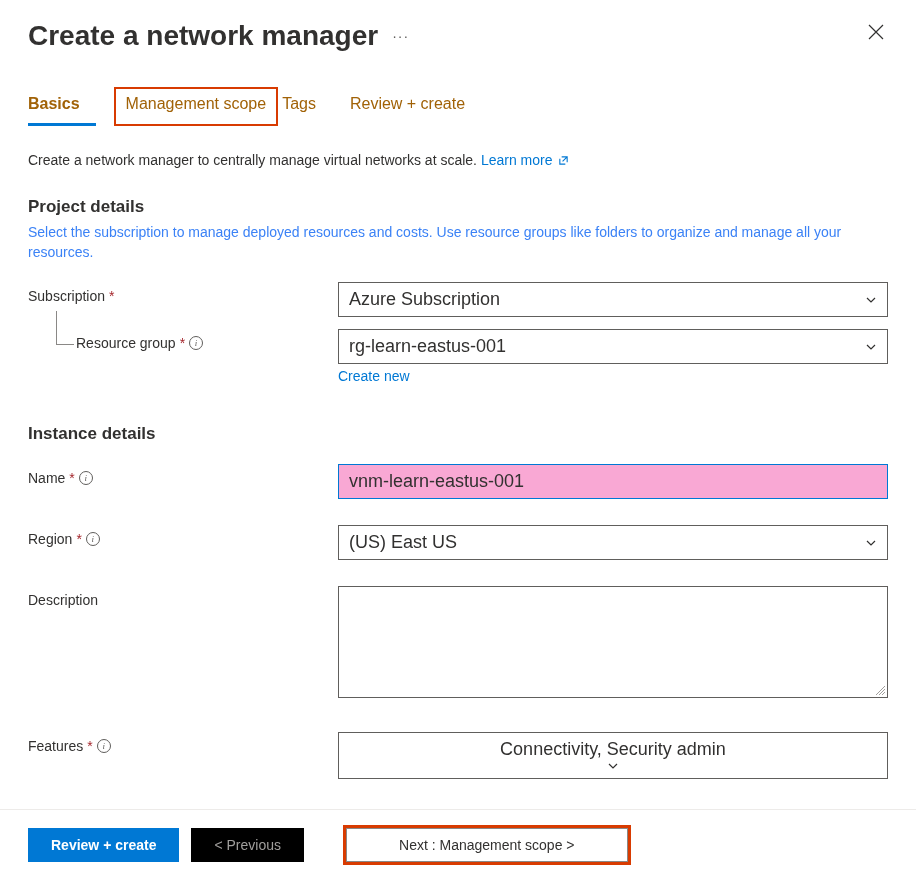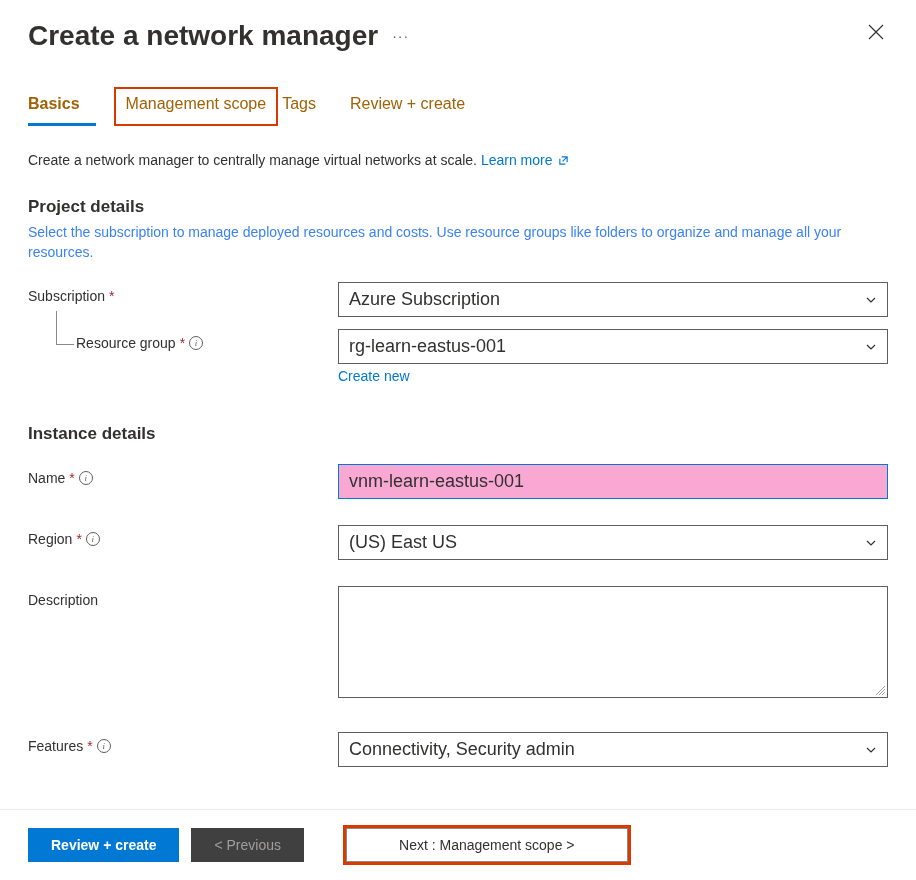--- a/index.html
+++ b/index.html
@@ -100,21 +100,21 @@
       font-size: 18px;
       font-family: inherit;
       background: #fff;
       display: flex;
       justify-content: space-between;
       align-items: center;
       cursor: pointer;
     }
     .input-box { cursor: text; }
     .input-box.highlight-blue { background: #f9a8d4; border-color: #0078d4; }
-    .select-box.thick { border-width: 1.5px; }
+    .select-box.thick { border-width: 1.5px; flex-direction: column; }
     .chev { width: 12px; height: 12px; }
     .textarea-box {
       min-height: 112px;
       resize: both;
       cursor: text;
       align-items: flex-start;
       position: relative;
     }
     .resize-handle {
       position: absolute;
@@ -137,21 +137,21 @@
       align-items: center;
     }
     .btn {
       padding: 8px 22px;
       font-size: 14px;
       border: 1px solid transparent;
       cursor: pointer;
       font-family: inherit;
     }
     .btn-primary { background: #0078d4; color: #fff; font-weight: 600; }
-    .btn-secondary { background: #404040; color: #a19f9d; }
+    .btn-secondary { background: #000000; color: #a19f9d; }
     .btn-outline { background: #fff; border: 1px solid #8a8886; color: #323130; padding: 8px 52px; }
     .btn-outline.highlight-red { outline: 3px solid #d83b01; outline-offset: 0px; }
   </style>
 </head>
 <body>
 
 <div class="container">
   <div class="header-row">
     <div class="title-wrap">
       <h1>Create a network manager</h1>

